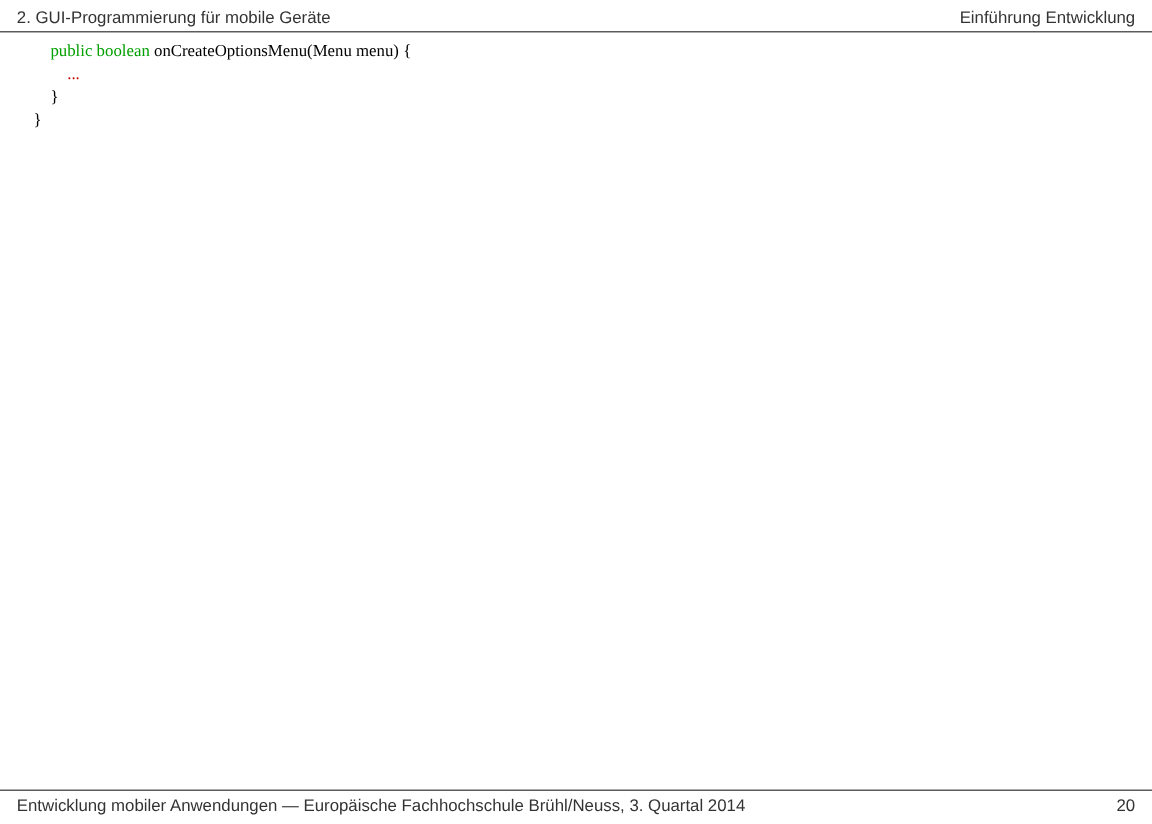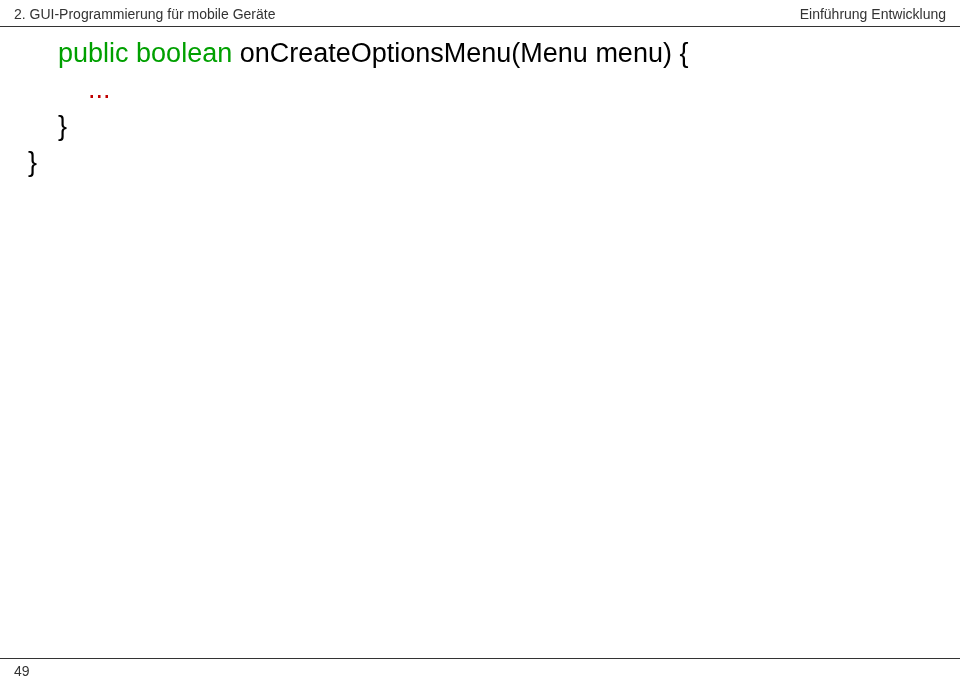--- a/index.html
+++ b/index.html
@@ -26,22 +26,22 @@
     }
     .divider {
       border: none;
       border-top: 1px solid #333;
       margin: 0 0 0 0;
     }
     .content {
       padding: 8px 28px 0 28px;
     }
     .code {
-      font-family: Liberation Sans, sans-serif;
-      font-size: 27px;
+      font-family: Liberation Serif, serif;
+      font-size: 14px;
       line-height: 1.35;
       white-space: pre;
       color: #000;
     }
     .kw {
       color: #00a000;
     }
     .str {
       color: #c00000;
     }
@@ -72,15 +72,16 @@
 <div class="content">
   <div class="code"><span><span>    </span><span class="kw">public</span><span> </span><span class="kw">boolean</span><span> onCreateOptionsMenu(Menu menu) {</span></span>
 <span class="str">        ...</span>
 <span>    }</span>
 <span>}</span></div>
 </div>
 
 <div class="footer">
   <hr class="divider">
   <div class="footer-text">
-    <span>49</span>
+    <span>Entwicklung mobiler Anwendungen — Europäische Fachhochschule Brühl/Neuss, 3. Quartal 2014</span>
+    <span>20</span>
   </div>
 </div>
 
 </body></html>

